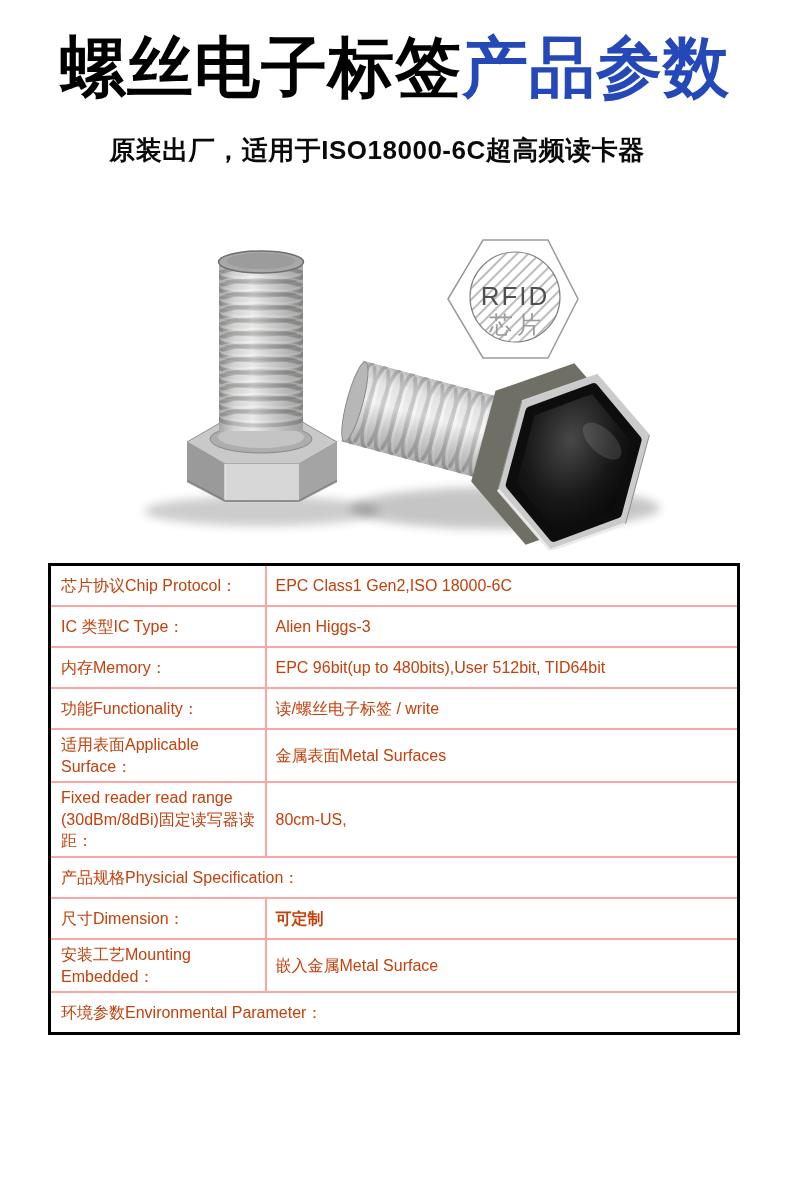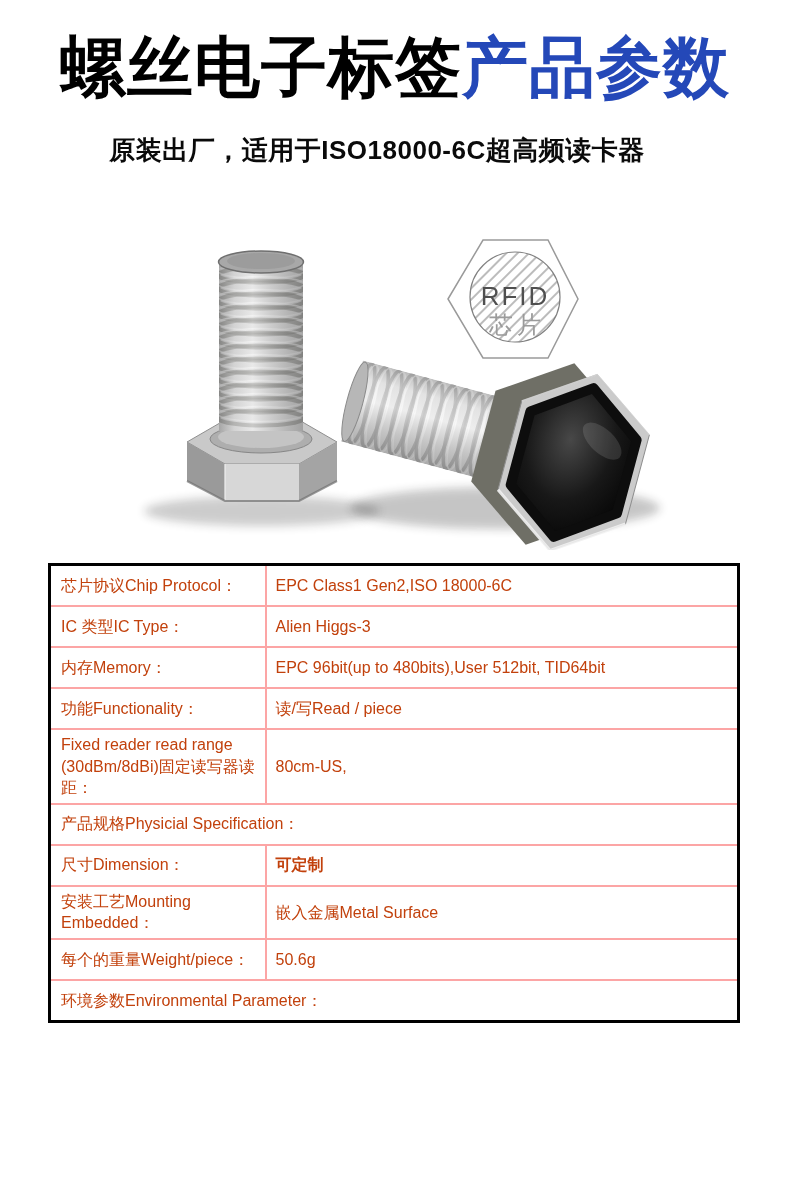--- a/index.html
+++ b/index.html
@@ -188,39 +188,39 @@
       <tr>
         <td class="lbl">IC 类型IC Type：</td>
         <td class="val">Alien Higgs-3</td>
       </tr>
       <tr>
         <td class="lbl">内存Memory：</td>
         <td class="val">EPC 96bit(up to 480bits),User 512bit, TID64bit</td>
       </tr>
       <tr>
         <td class="lbl">功能Functionality：</td>
-        <td class="val">读/写Read / piece</td>
+        <td class="val">读/螺丝电子标签 / write</td>
+      </tr>
+      <tr>
+        <td class="lbl">适用表面Applicable Surface：</td>
+        <td class="val">金属表面Metal Surfaces</td>
       </tr>
       <tr class="tall">
         <td class="lbl">Fixed reader read range
 (30dBm/8dBi)固定读写器读距：</td>
         <td class="val">80cm-US,</td>
       </tr>
       <tr>
         <td class="lbl" colspan="2">产品规格Physicial Specification：</td>
       </tr>
       <tr>
         <td class="lbl">尺寸Dimension：</td>
         <td class="val b">可定制</td>
       </tr>
       <tr>
         <td class="lbl">安装工艺Mounting Embedded：</td>
         <td class="val">嵌入金属Metal Surface</td>
       </tr>
       <tr>
-        <td class="lbl">每个的重量Weight/piece：</td>
-        <td class="val">50.6g</td>
-      </tr>
-      <tr>
         <td class="lbl" colspan="2">环境参数Environmental Parameter：</td>
       </tr>
     </tbody>
 </table>
 
 </body></html>

